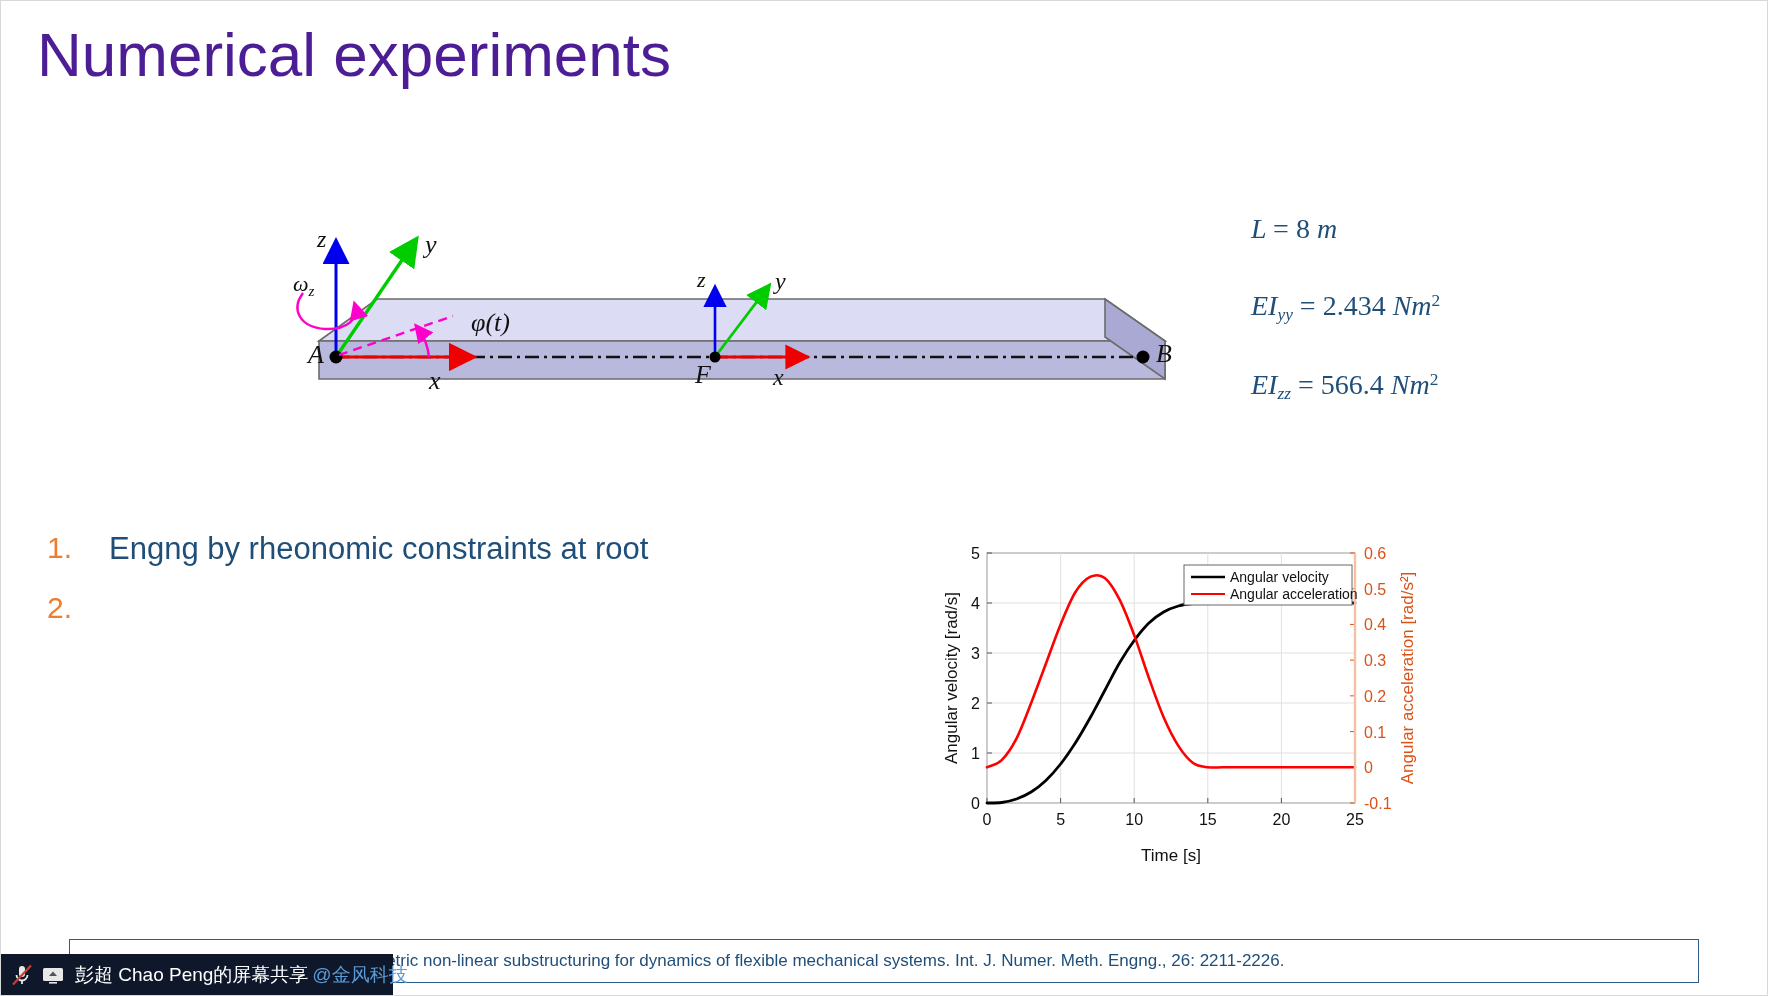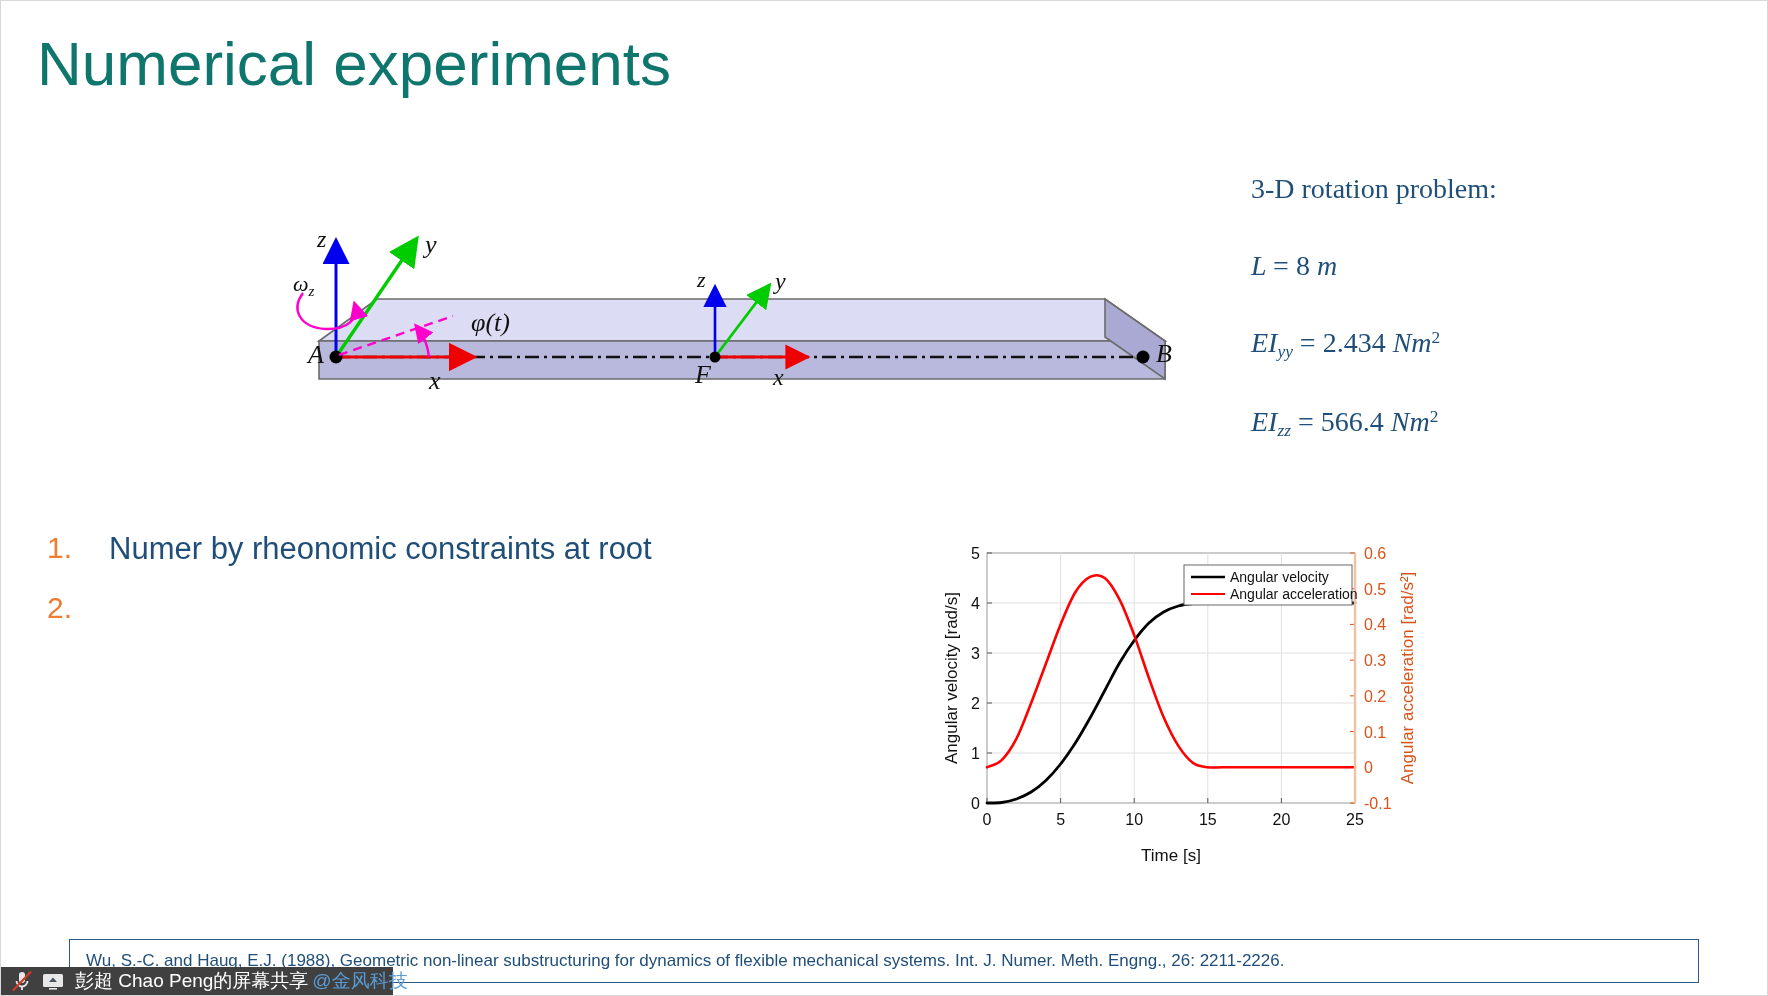--- a/index.html
+++ b/index.html
@@ -12,22 +12,22 @@
   }
   .slide{
     position:absolute;inset:0;
     background:#ffffff;
     border:1px solid #d8d8d8;
     box-sizing:border-box;
   }
 
   
   #slide-title{
-    position:absolute;left:36px;top:27px;
-    font-size:62px;color:#0f766e;
+    position:absolute;left:36px;top:18px;
+    font-size:62px;color:#4c1d95;
     font-family:"Liberation Sans", sans-serif;
     letter-spacing:0px;white-space:nowrap;
   }
 
   
   #slide-subtitle{
     position:absolute;left:50px;top:148px;
     font-size:44px;color:#1f4e79;
     white-space:nowrap;
   }
@@ -71,39 +71,38 @@
     box-sizing:border-box;
     display:flex;align-items:center;
   }
   #reference-text{
     font-size:17px;color:#1f4e79;
     padding-left:16px;white-space:nowrap;
   }
 
   
   #share-bar{
-    position:absolute;left:0;bottom:0;width:392px;height:28px;
-    background:#404040;
+    position:absolute;left:0;bottom:0;width:392px;height:41px;
+    background:#0f172a;
     display:flex;align-items:center;
     box-sizing:border-box;padding-left:8px;
   }
   .bar-icon{width:26px;height:26px;flex:0 0 26px;margin-right:5px;position:relative;}
   #share-owner{color:#ffffff;font-size:19px;white-space:nowrap;margin-left:4px;}
   #share-tag{color:#5b9bd5;font-size:19px;white-space:nowrap;margin-left:4px;}
 </style>
 </head>
 <body>
 
 <div class="slide">
 
   <div id="slide-title">Numerical experiments</div>
 
 
   <div class="params">
-    <div class="p-line">3-D rotation problem:</div>
     <div class="p-line it">
       <span>L</span>
       <span class="num">=</span>
       <span class="num">8</span>
       <span>m</span>
     </div>
     <div class="p-line it">
       <span>EI</span><sub>yy</sub>
       <span class="num">=</span>
       <span class="num">2.434</span>
@@ -172,21 +171,21 @@
       <text x="492" y="154" font-family="Liberation Serif, serif" font-style="italic" font-size="24" fill="#111">x</text>
 
       <text x="12" y="60" font-family="Liberation Serif, serif" font-style="italic" font-size="22" fill="#111">ω<tspan font-size="15" dy="5">z</tspan></text>
       <text x="190" y="100" font-family="Liberation Serif, serif" font-style="italic" font-size="26" fill="#111">φ(t)</text>
     </svg>
   </div>
 
   <div class="bullets">
     <div class="bullet-row">
       <div class="bullet-num">1.</div>
-      <div class="bullet-text">Numer by rheonomic constraints at root</div>
+      <div class="bullet-text">Engng by rheonomic constraints at root</div>
     </div>
     <div class="bullet-row">
       <div class="bullet-num">2.</div>
     </div>
   </div>
 
   <div id="chart">
     <svg id="chart-svg" width="490" height="330" viewBox="0 0 490 330" xmlns="http://www.w3.org/2000/svg">
 
       <rect id="plot-bg" x="48" y="10" width="368" height="250" fill="#ffffff" stroke="#9a9a9a" stroke-width="1"></rect>

